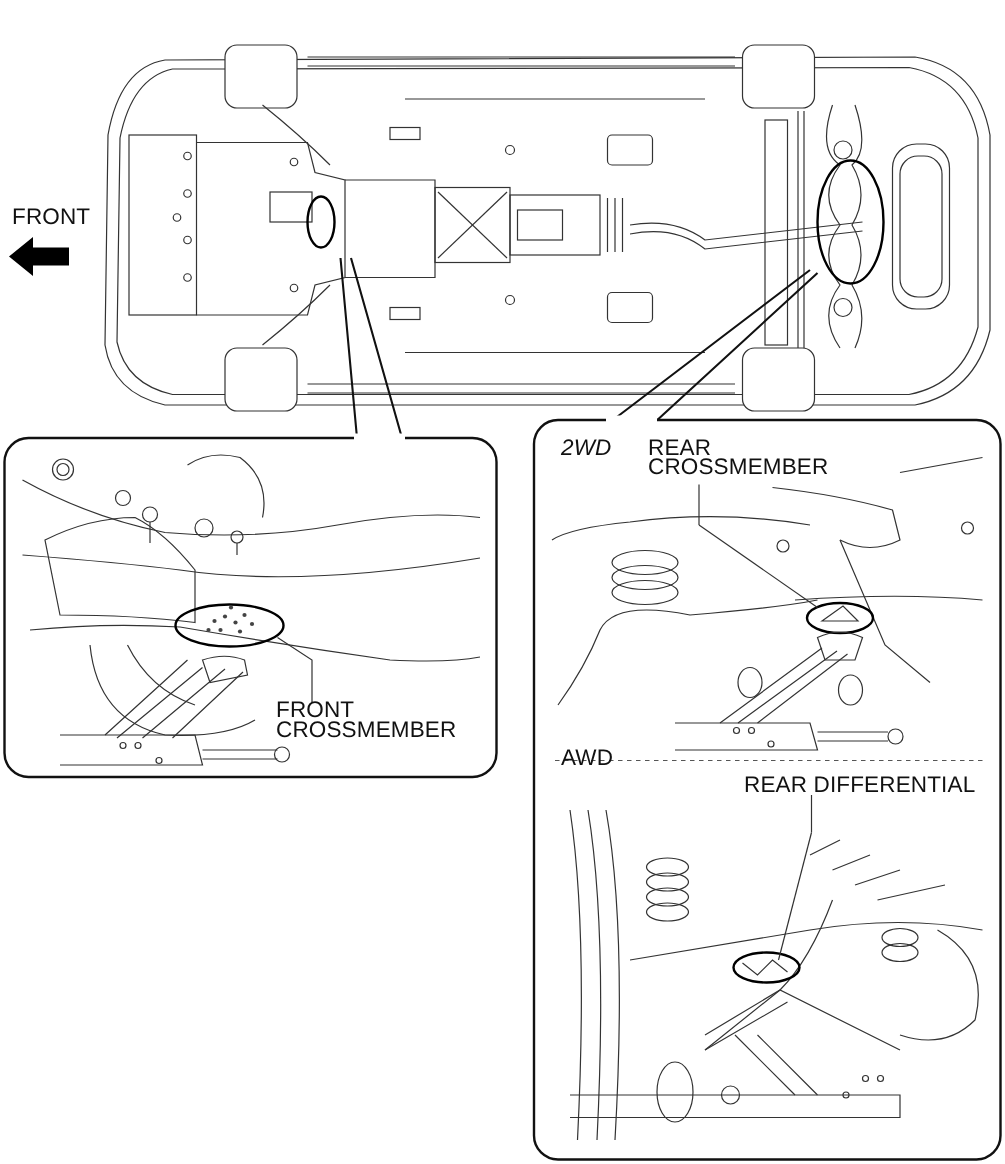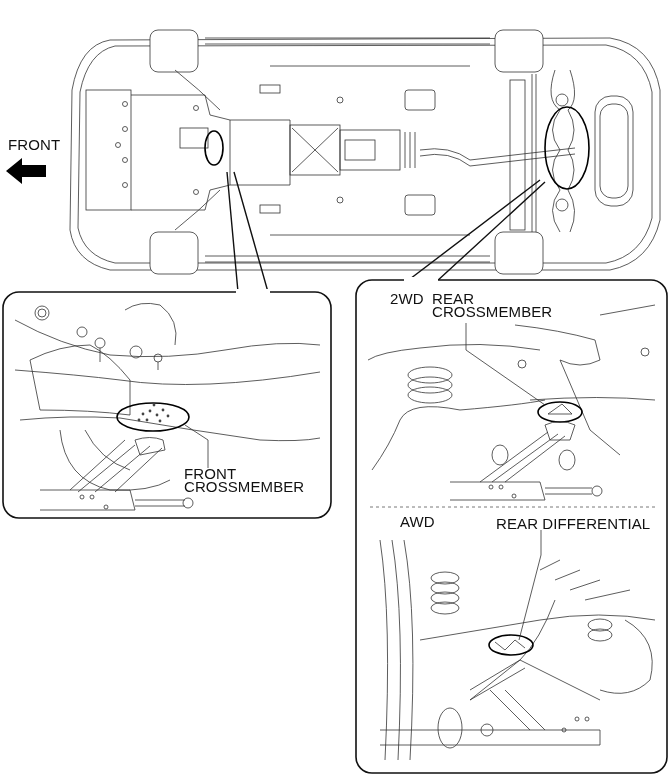--- a/index.html
+++ b/index.html
@@ -186,18 +186,18 @@
     <line class="ln" x1="541" y1="530" x2="541" y2="555"></line>
     <line class="ln" x1="541" y1="555" x2="519" y2="640"></line>
   </g>
 </svg>
 
 <div class="lbl" style="left:8px; top:139px;">FRONT</div>
 
 <div class="lbl" style="left:184px; top:468px;">FRONT</div>
 <div class="lbl" style="left:184px; top:481px;">CROSSMEMBER</div>
 
-<div class="lbl" style="left:390px; top:293px;">2WD</div>
+<div class="lbl" style="left:374px; top:293px;font-style:italic;">2WD</div>
 <div class="lbl" style="left:432px; top:293px;">REAR</div>
 <div class="lbl" style="left:432px; top:306px;">CROSSMEMBER</div>
 
-<div class="lbl" style="left:374px; top:516px;margin-left:26px;">AWD</div>
+<div class="lbl" style="left:374px; top:500px;">AWD</div>
 <div class="lbl" style="left:496px; top:518px;">REAR DIFFERENTIAL</div>
 
 </body></html>

